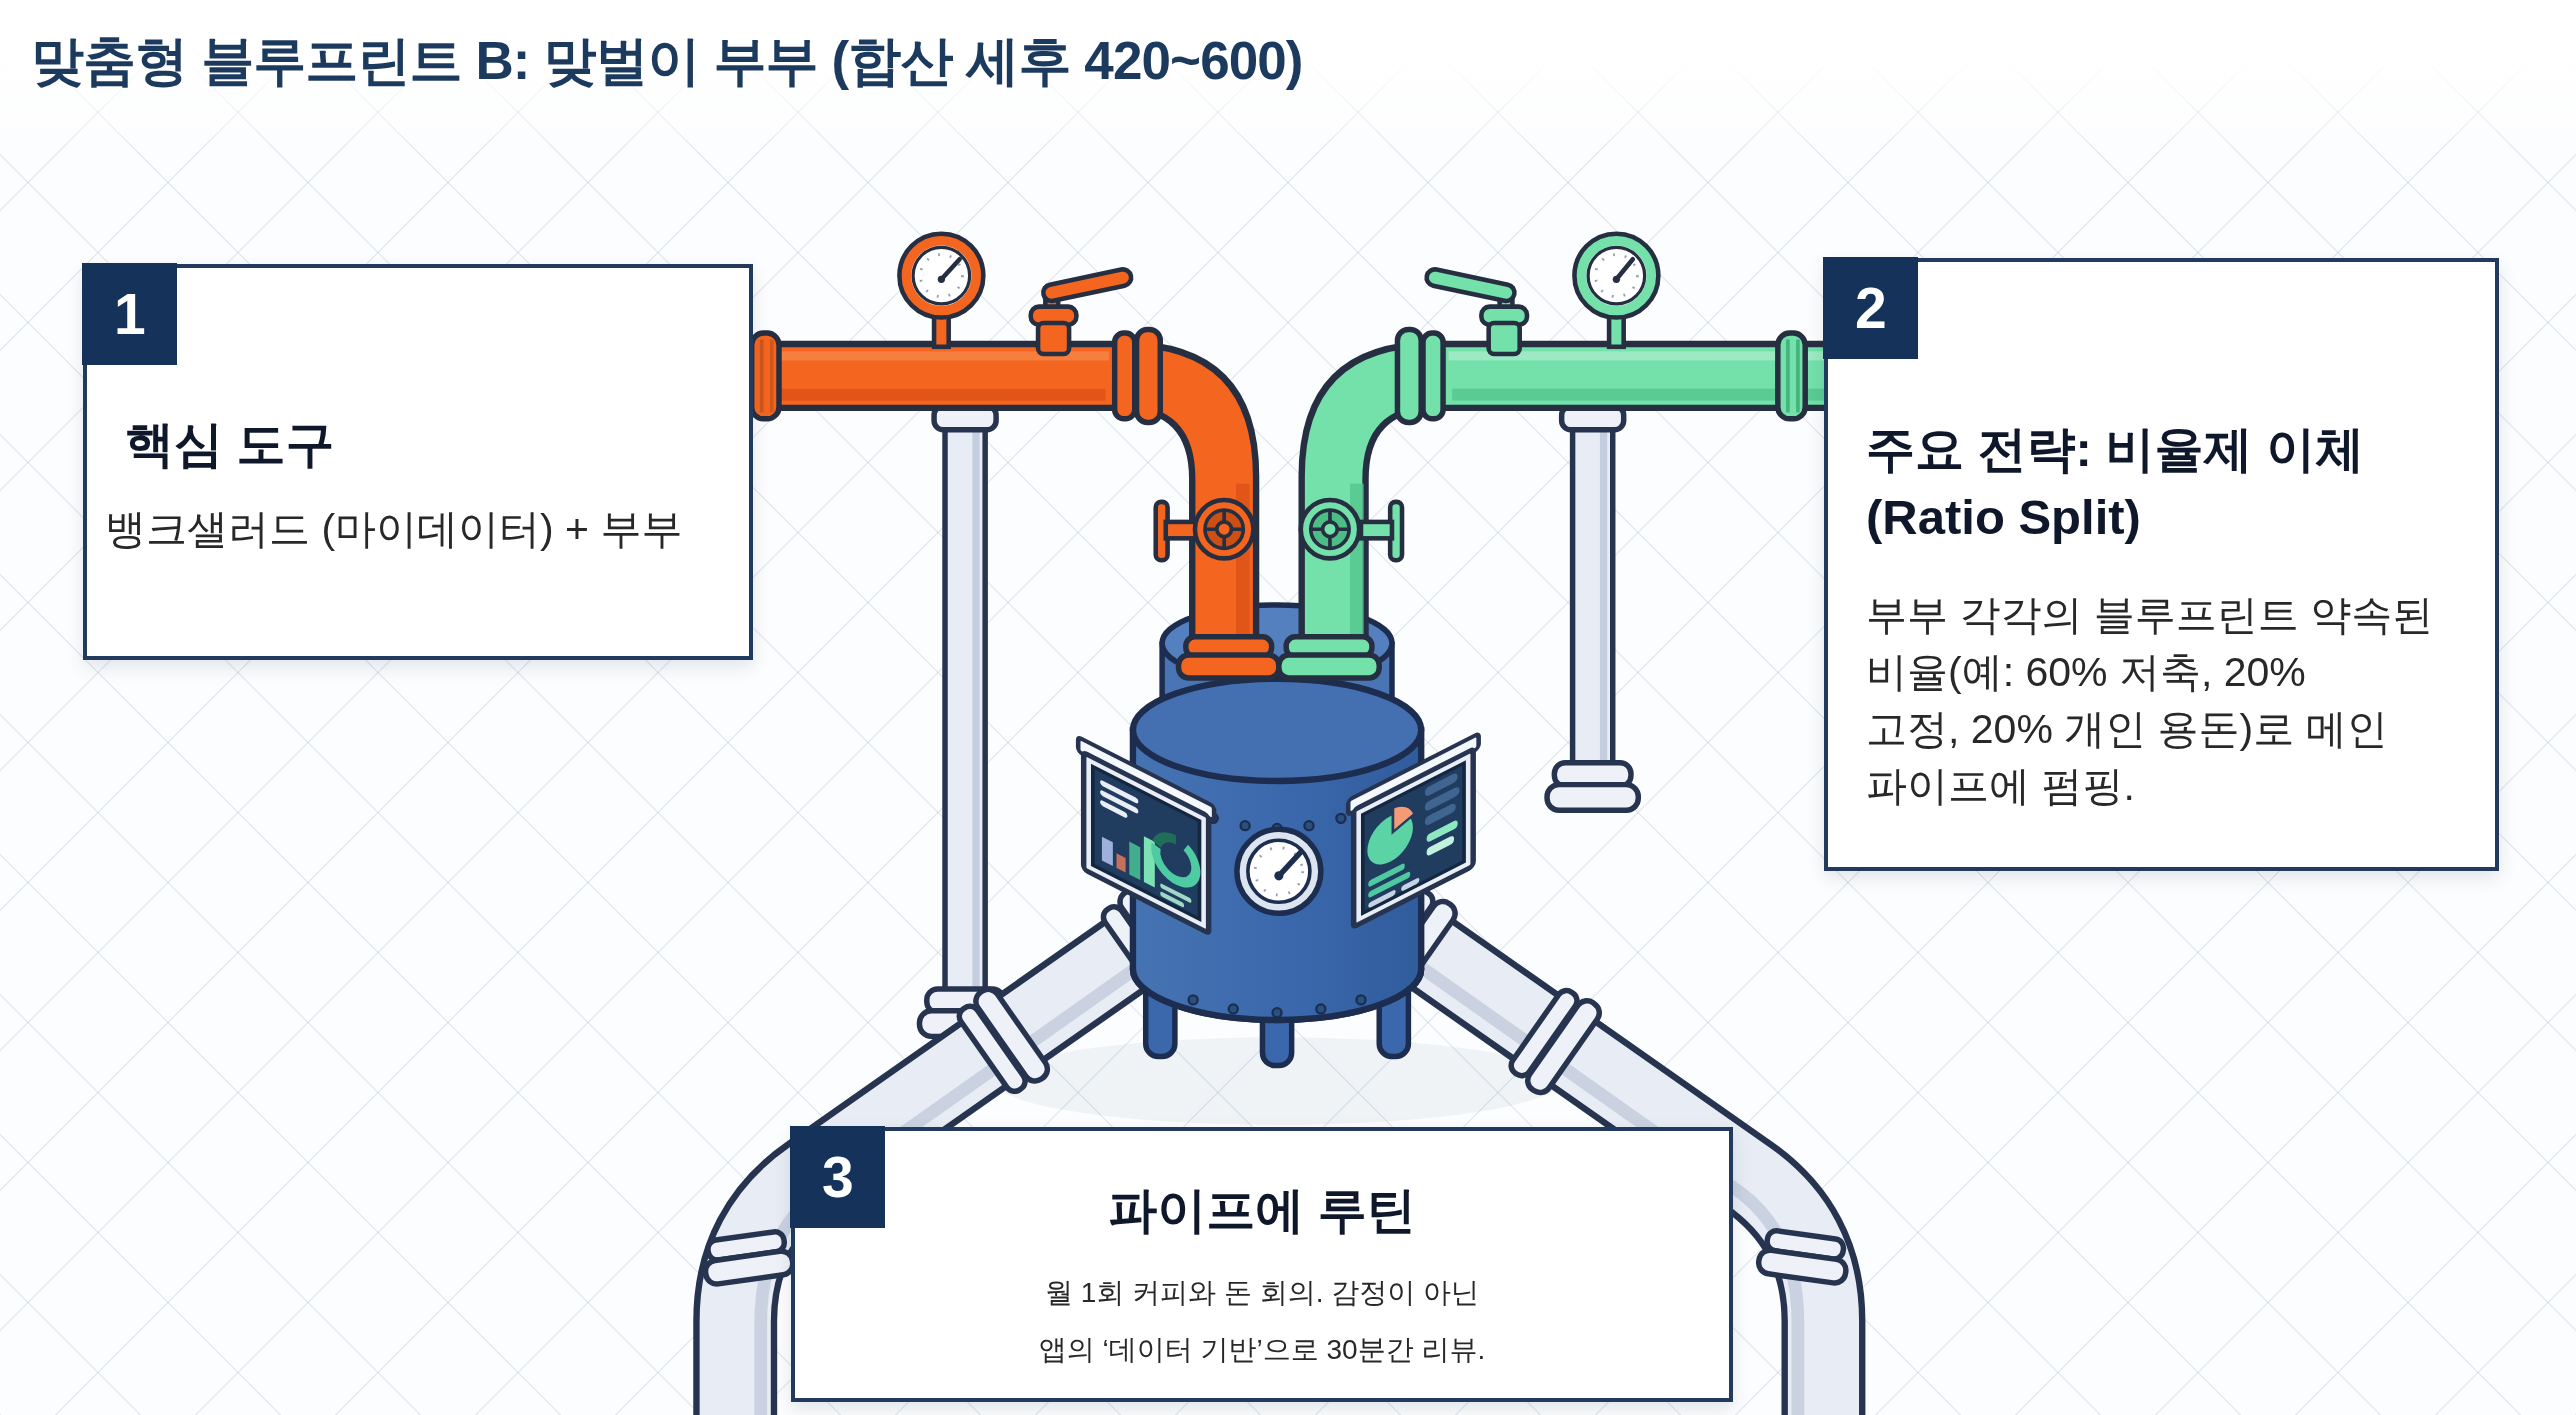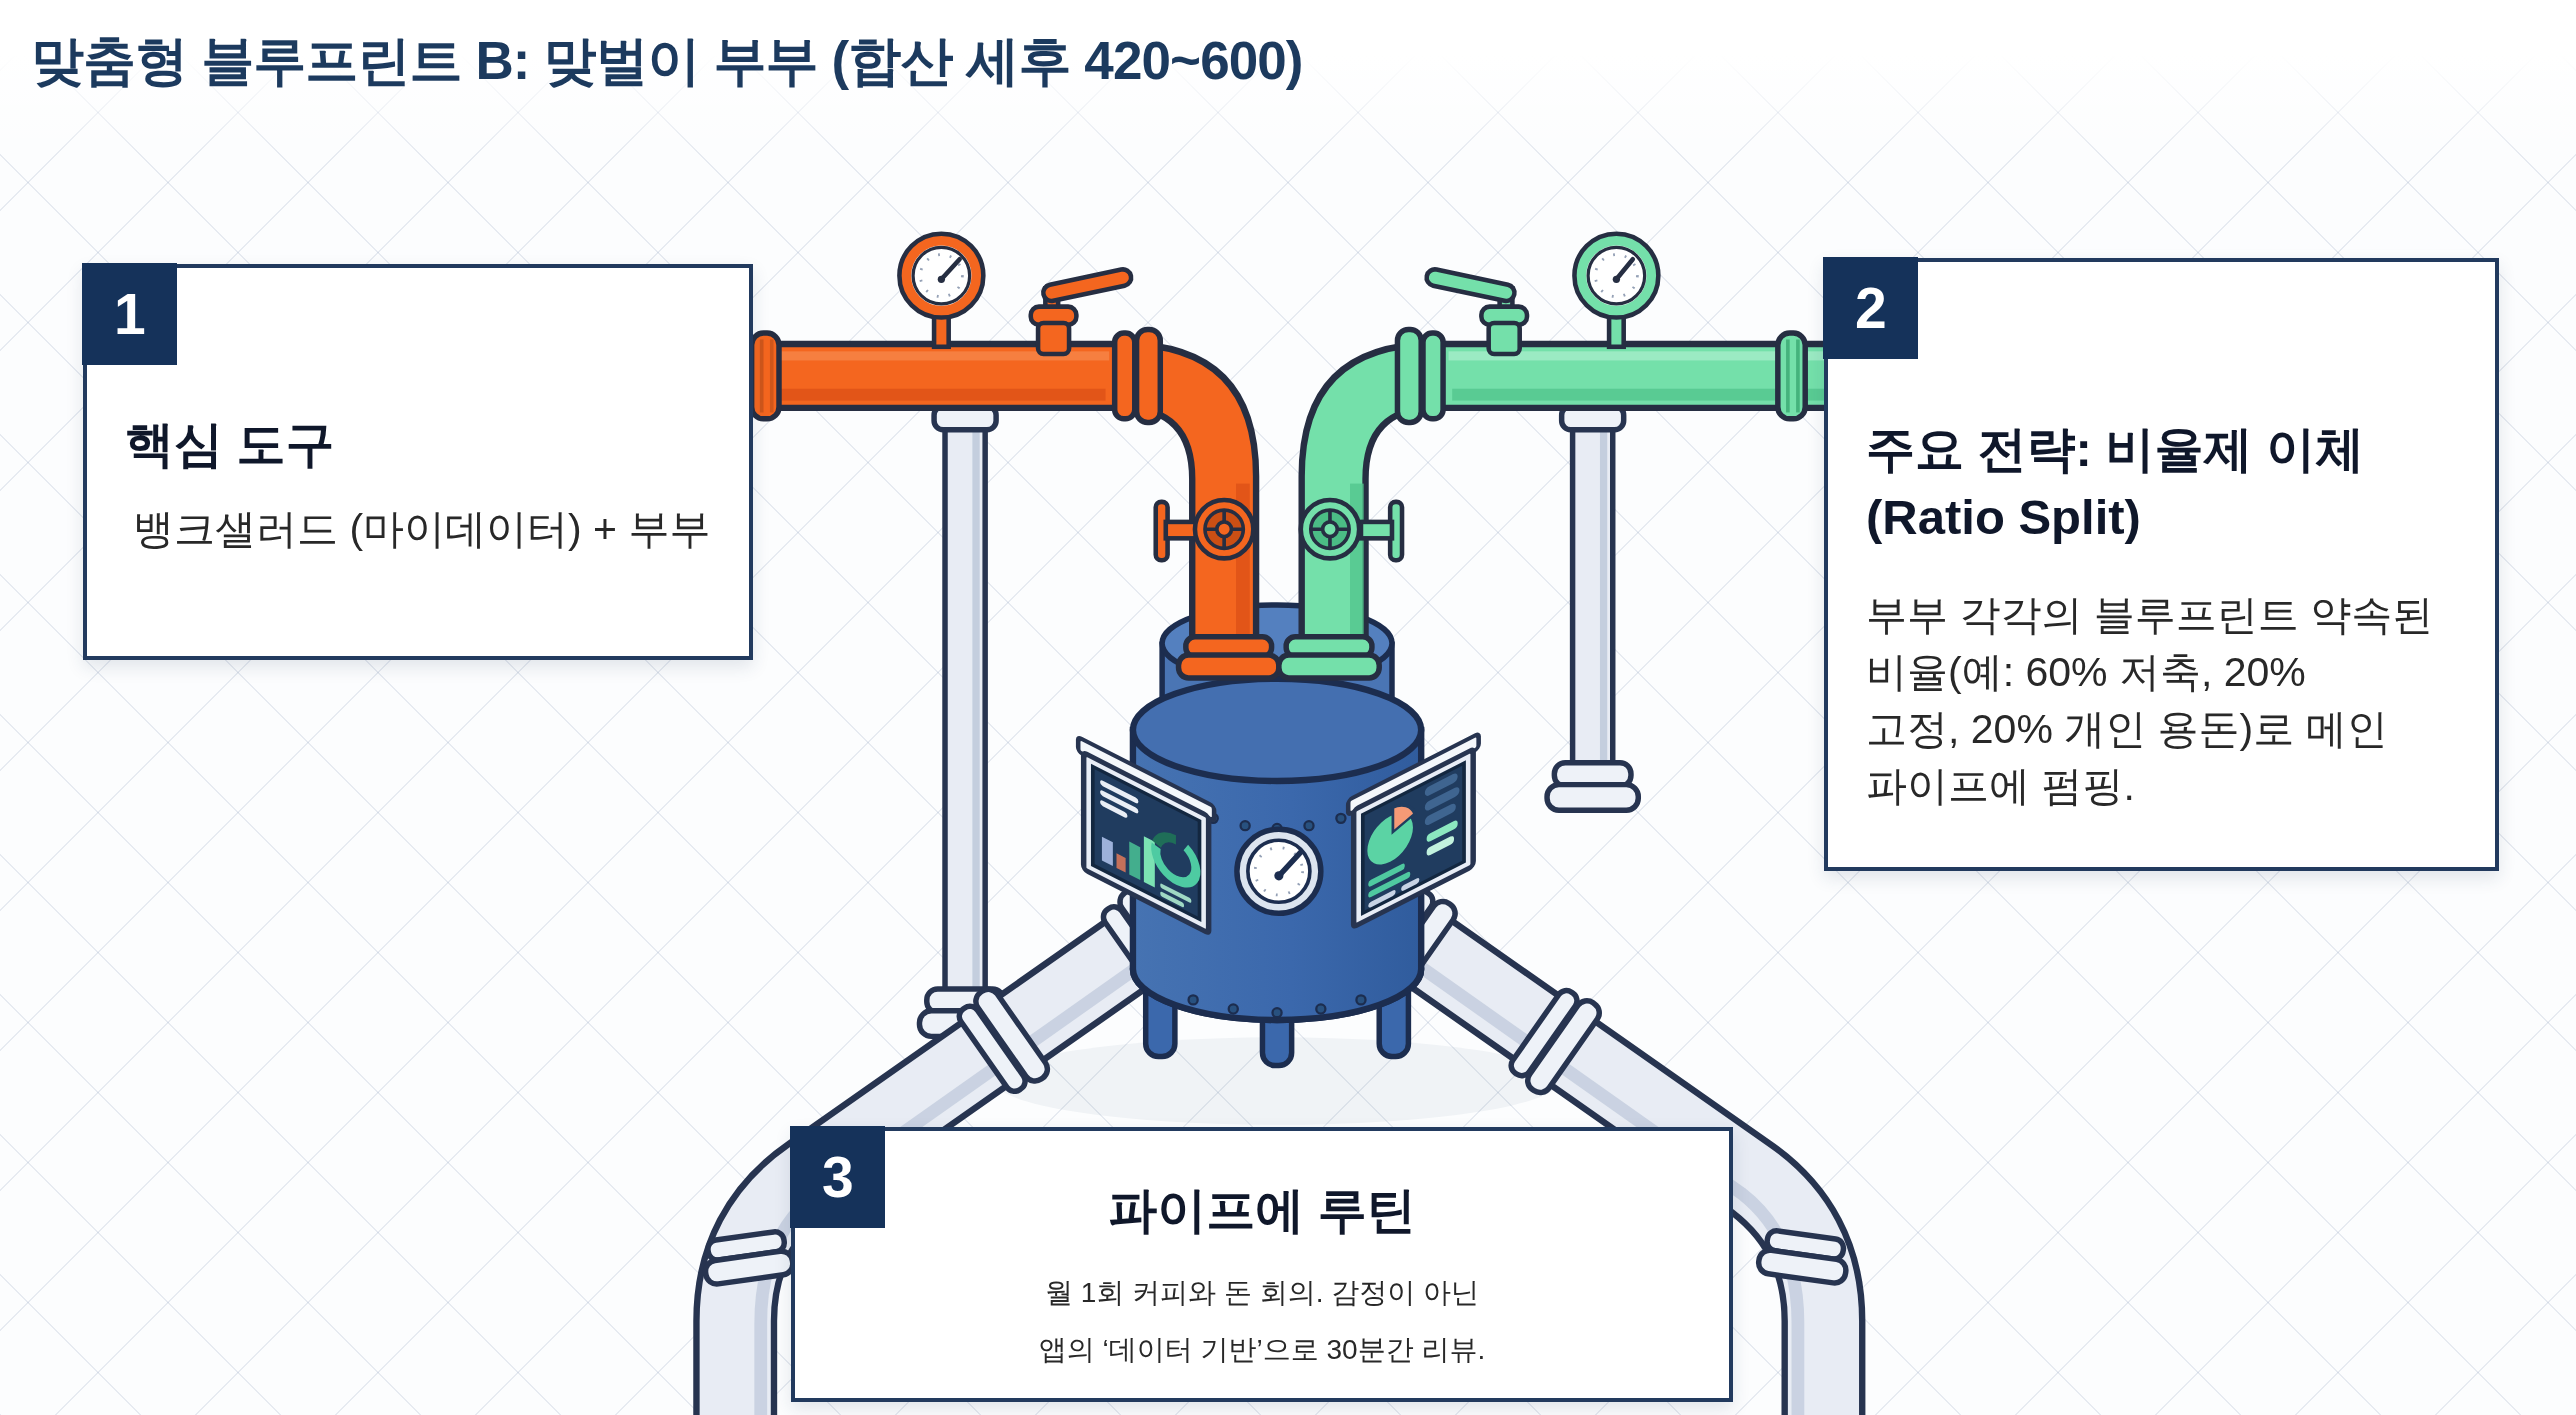--- a/index.html
+++ b/index.html
@@ -31,21 +31,21 @@
   }
   .badge {
     position:absolute; top:-4.6px; left:-4.6px; width:95px; height:102px;
     background:#15325a; color:#ffffff; font-size:57px; font-weight:700;
     display:flex; align-items:center; justify-content:center;
   }
   .card h2 { margin:0; color:#0f172a; font-size:49px; font-weight:800; line-height:64px; }
   .card .body { color:#282828; font-size:41px; font-weight:500; line-height:58px; }
   #card-1 { left:83px;  top:264px;  width:670px;  height:396px; }
   #card-1 h2   { margin:144px 0 0 38px; }
-  #card-1 .body{ margin:24px 0 0 46px; }
+  #card-1 .body{ margin:24px 0 0 18px; }
   #card-2 { left:1824px; top:258px; width:675px; height:613px; }
   #card-2 h2   { margin:153px 0 0 38px; line-height:68px; }
   #card-2 .body{ margin:36px 38px 0 38px; line-height:57px; }
   #card-3 { left:791px; top:1127px; width:942px; height:275px; text-align:center; }
   #card-3 h2   { margin:47px 0 0 0; }
   #card-3 .body{ margin:22px 0 0 0; line-height:57px; font-size:28px; }
 </style>
 </head>
 <body>
 

